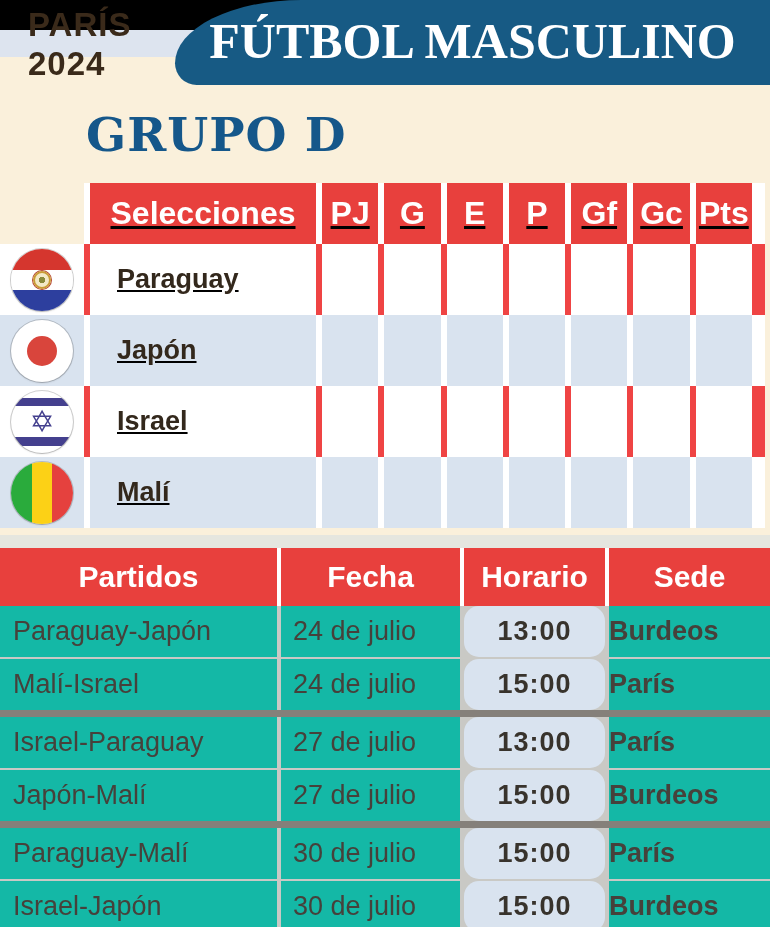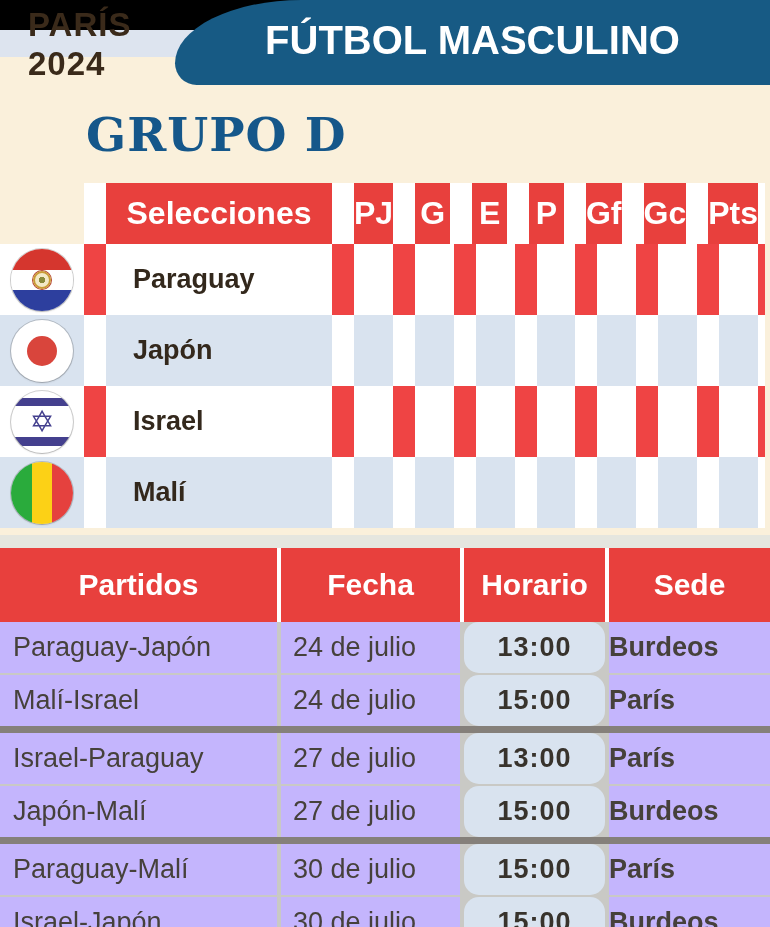--- a/index.html
+++ b/index.html
@@ -14,38 +14,38 @@
   .strip-black{position:absolute;left:0;top:0;width:358px;height:30px;background:#000;}
   .strip-pale{position:absolute;left:0;top:30px;width:358px;height:27px;background:#dde4ef;}
   .banner{
     position:absolute;left:175px;top:0;right:0;height:85px;
     background:#175a84;
     border-top-left-radius:140px 70px;
     border-bottom-left-radius:24px;
     display:flex;align-items:center;justify-content:center;
   }
   .banner-title{
-    font-family:Liberation Sans, sans-serif;font-weight:700;font-size:40px;
+    font-family:Liberation Serif, serif;font-weight:700;font-size:50px;
     color:#ffffff;letter-spacing:0px;white-space:nowrap;padding-bottom:4px;
   }
   .brand{position:absolute;left:28px;top:5px;line-height:39px;
     font-weight:700;font-size:33px;color:#3a2a1a;letter-spacing:1px;}
   .brand div{white-space:nowrap;}
   
   .group-row{height:98px;display:flex;align-items:center;}
   .group-title{
     margin-left:86px;font-family:"DejaVu Serif", serif;font-weight:700;
     font-size:47px;color:#15578a;letter-spacing:1px;
   }
   
   .standings{width:765px;}
   .st-row{
     display:grid;
     grid-template-columns:84px 226px repeat(7, 1fr);
-    column-gap:22px;padding-right:7px;
+    column-gap:6px;padding-right:13px;text-decoration:underline;
   }
   .st-header{height:61px;background:#ffffff;}
   .st-header .spacer{background:#faf0db;}
   .st-header .hcell{
     background:#e8403d;color:#fff;font-weight:700;
     display:flex;align-items:center;justify-content:center;
   }
   .hcell.wide{font-size:32px;}
   .hcell.stat{font-size:32px;}
   .team-row{height:71px;}
@@ -77,27 +77,27 @@
     position:absolute;left:0;top:0;width:100%;height:100%;
     display:flex;align-items:center;justify-content:center;
     font-family:"DejaVu Sans", sans-serif;font-size:30px;color:#44408e;font-weight:700;
   }
   .flag-mali{background:linear-gradient(to right,#2aab3c 0 33.4%,#fcd116 33.4% 66.7%,#e5413e 66.7% 100%);}
   
   .mid-band{margin-top:7px;height:13px;background:#e5e6df;}
   
   .schedule{width:770px;}
   .sc-row{display:grid;grid-template-columns:277px 179px 141px 1fr;column-gap:4px;}
-  .sc-header{height:74px;background:#ffffff;}
+  .sc-header{height:58px;background:#ffffff;}
   .sc-header .hcell{
     background:#e8403d;color:#fff;font-weight:700;font-size:30px;
     display:flex;align-items:center;justify-content:center;
   }
   .sc-body{height:51px;background:#c9c9c5;} 
-  .sc-body .cell{background:#c4b5fd;font-size:27px;color:#46413b;}
+  .sc-body .cell{background:#14b8a6;font-size:27px;color:#46413b;}
   .sc-body .time-cell{background:#d9e3ef;justify-content:center;
     font-weight:700;color:#38332c;letter-spacing:1px;border-radius:15px;}
   .match-cell{padding-left:13px;}
   .date-cell{padding-left:12px;}
   .venue-cell{font-weight:bold;}
   .sep-thin{height:2px;background:#c9c9c5;}
   .sep-thick{height:7px;background:#85807a;}
   .bottom-strip{height:8px;background:#d4dde6;}
 </style>
 </head>

